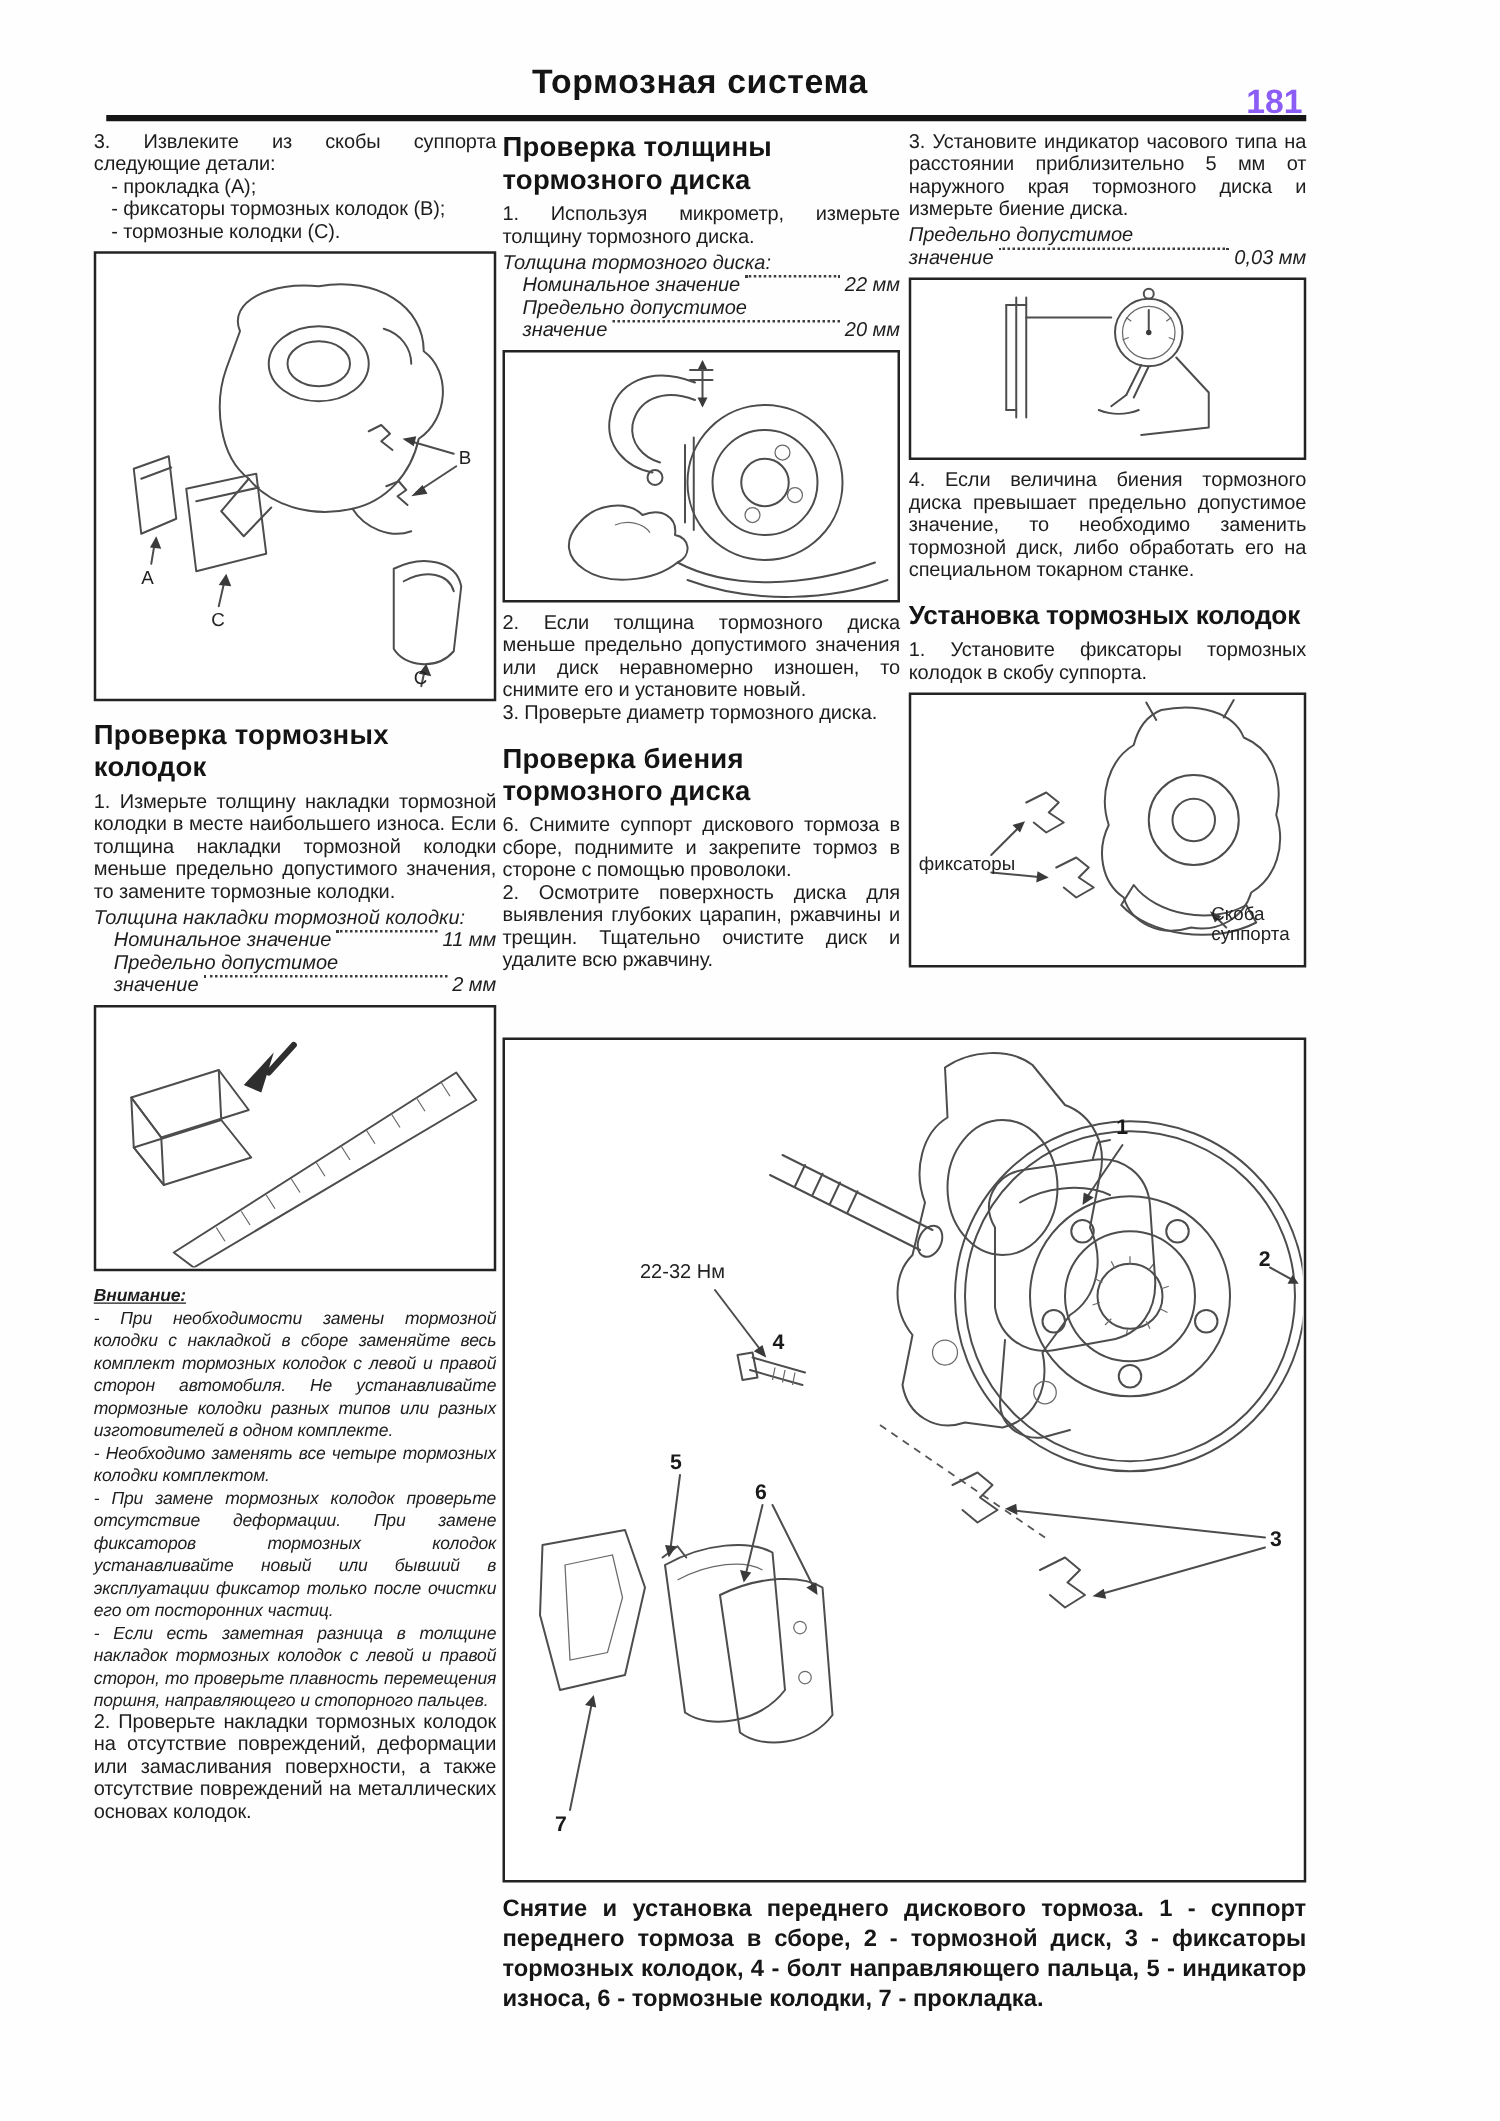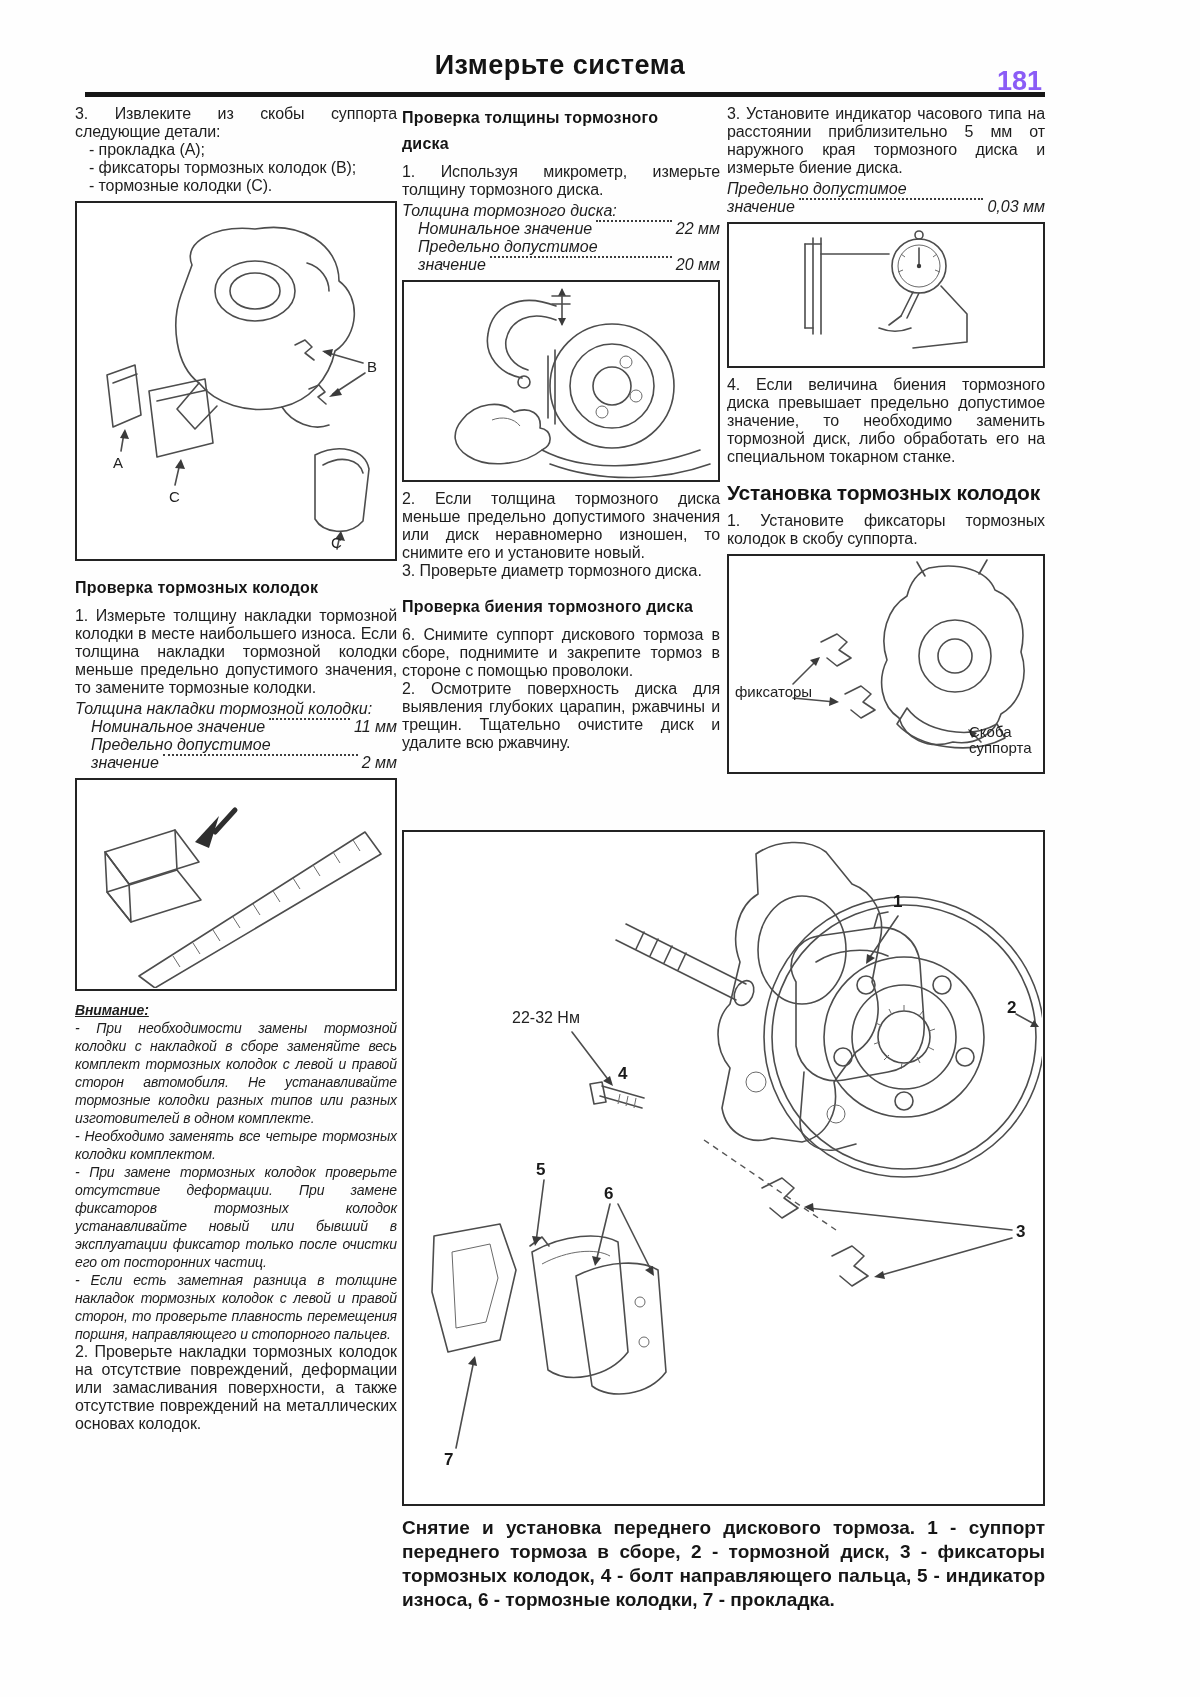--- a/index.html
+++ b/index.html
@@ -17,21 +17,21 @@
   }
   .hdr-rule{position:absolute;left:85px;top:92px;width:960px;height:5px;background:#161616;}
   
   .col{position:absolute;top:105px;}
   #col-left{left:75px;width:322px;}
   #col-mid{left:402px;width:318px;}
   #col-right{left:727px;width:318px;}
   p{margin:0;}
   .body{font-size:16px;line-height:18px;text-align:justify;hyphens:auto;letter-spacing:-.1px;}
   .sub{padding-left:14px;}
-  h2{font-size:16px;line-height:26px;font-weight:bold;margin:14px 0 6px;color:#141414;letter-spacing:.2px;}
+  h2{font-size:22px;line-height:26px;font-weight:bold;margin:14px 0 6px;color:#141414;letter-spacing:.2px;}
   h2.wrap{max-width:285px;}
   h2.tight{font-size:21px;letter-spacing:-.2px;}
   .spec{font-style:italic;font-size:16px;line-height:18px;margin:3px 0 5px;}
   .spec .row{display:flex;align-items:flex-start;padding-left:16px;}
   .spec .pre{padding-left:16px;}
   .leader{flex:1;border-bottom:2px dotted #3c3c3c;margin:0 4px 3px;min-width:14px;}
   .val{white-space:nowrap;}
   .attn{font-style:italic;margin-top:10px;}
   .attn-title{font-weight:bold;text-decoration:underline;font-size:16px;line-height:19px;}
   .attn p{font-size:14px;line-height:18px;text-align:justify;hyphens:auto;letter-spacing:-.1px;}
@@ -51,21 +51,21 @@
   .caption{
     position:absolute;left:402px;top:1516px;width:643px;
     font-size:19px;line-height:24px;font-weight:bold;text-align:justify;color:#161616;
   }
 </style>
 </head>
 <body>
 
 <div class="page">
 
-  <div class="hdr-title">Измерьте система</div>
+  <div class="hdr-title">Тормозная система</div>
   <div class="hdr-num">181</div>
   <div class="hdr-rule"></div>
 
   <section class="col" id="col-left">
     <p class="body">3. Извлеките из скобы суппорта следующие детали:</p>
     <p class="body sub">- прокладка (А);</p>
     <p class="body sub">- фиксаторы тормозных колодок (В);</p>
     <p class="body sub">- тормозные колодки (С).</p>
 
     <figure class="figbox" style="height:360px">

